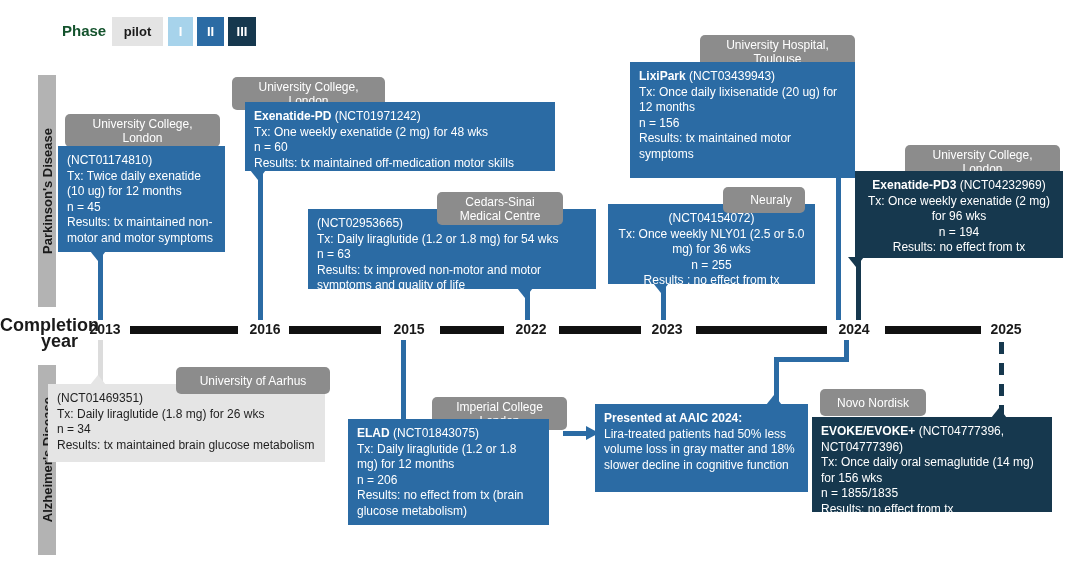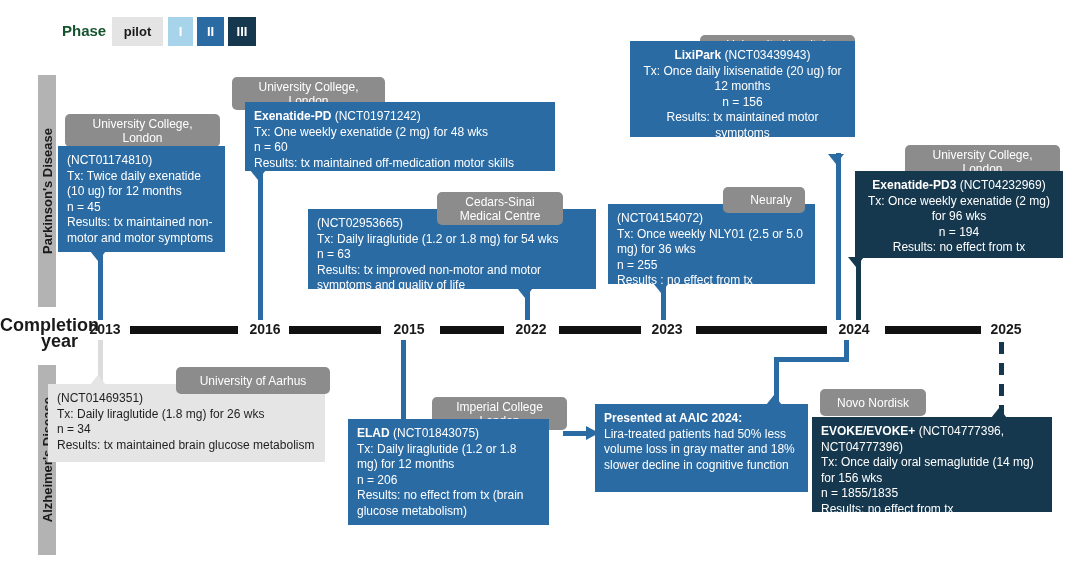--- a/index.html
+++ b/index.html
@@ -130,30 +130,30 @@
   </div>
 
   <div class="bubble phase2 z1" style="left:308px;top:209px;width:288px;height:80px;">
     <div><span>(NCT02953665)</span></div>
     <div class="body">Tx: Daily liraglutide (1.2 or 1.8 mg) for 54 wks
 n = 63
 Results: tx improved non-motor and motor symptoms and quality of life</div>
   </div>
   <div class="tag z2" style="left:437px;top:192px;width:126px;height:33px;">Cedars-Sinai Medical Centre</div>
 
-  <div class="bubble phase2 z1" style="left:608px;top:204px;width:207px;height:80px;">
+  <div class="bubble phase2 z1" style="left:608px;top:204px;width:207px;height:80px;text-align:center;">
     <div><span>(NCT04154072)</span></div>
     <div class="body">Tx: Once weekly NLY01 (2.5 or 5.0 mg) for 36 wks
 n = 255
 Results : no effect from tx</div>
   </div>
   <div class="tag z2" style="left:723px;top:187px;width:82px;height:26px;padding-left:20px;">Neuraly</div>
 
   <div class="tag z1" style="left:700px;top:35px;width:155px;height:33px;">University Hospital, Toulouse</div>
-  <div class="bubble phase2 z2" style="left:630px;top:41px;width:225px;height:96px;text-align:center;">
+  <div class="bubble phase2 z2" style="left:630px;top:62px;width:225px;height:116px;">
     <div><span class="b">LixiPark </span><span>(NCT03439943)</span></div>
     <div class="body">Tx: Once daily lixisenatide (20 ug) for 12 months
 n = 156
 Results: tx maintained motor symptoms</div>
   </div>
 
   <div class="tag z1" style="left:905px;top:145px;width:155px;height:33px;">University College, London</div>
   <div class="bubble phase3 z2" style="left:855px;top:171px;width:208px;height:87px;text-align:center;">
     <div><span class="b">Exenatide-PD3 </span><span>(NCT04232969)</span></div>
     <div class="body">Tx: Once weekly exenatide (2 mg) for 96 wks

